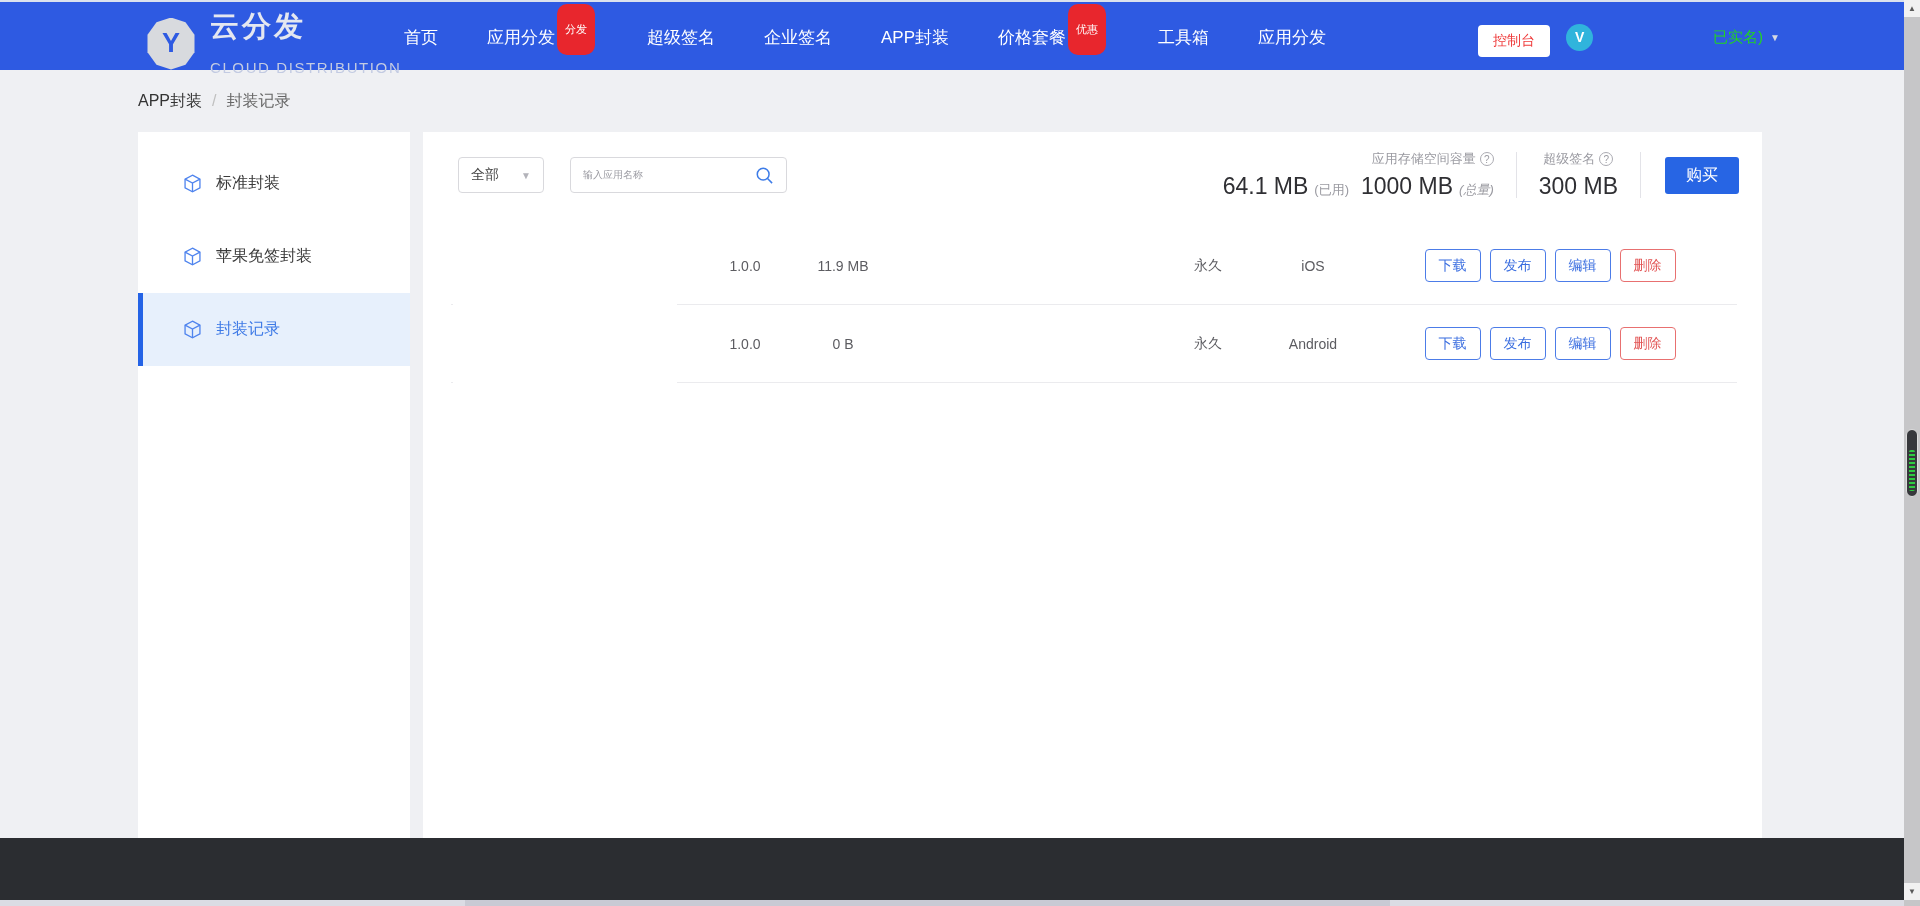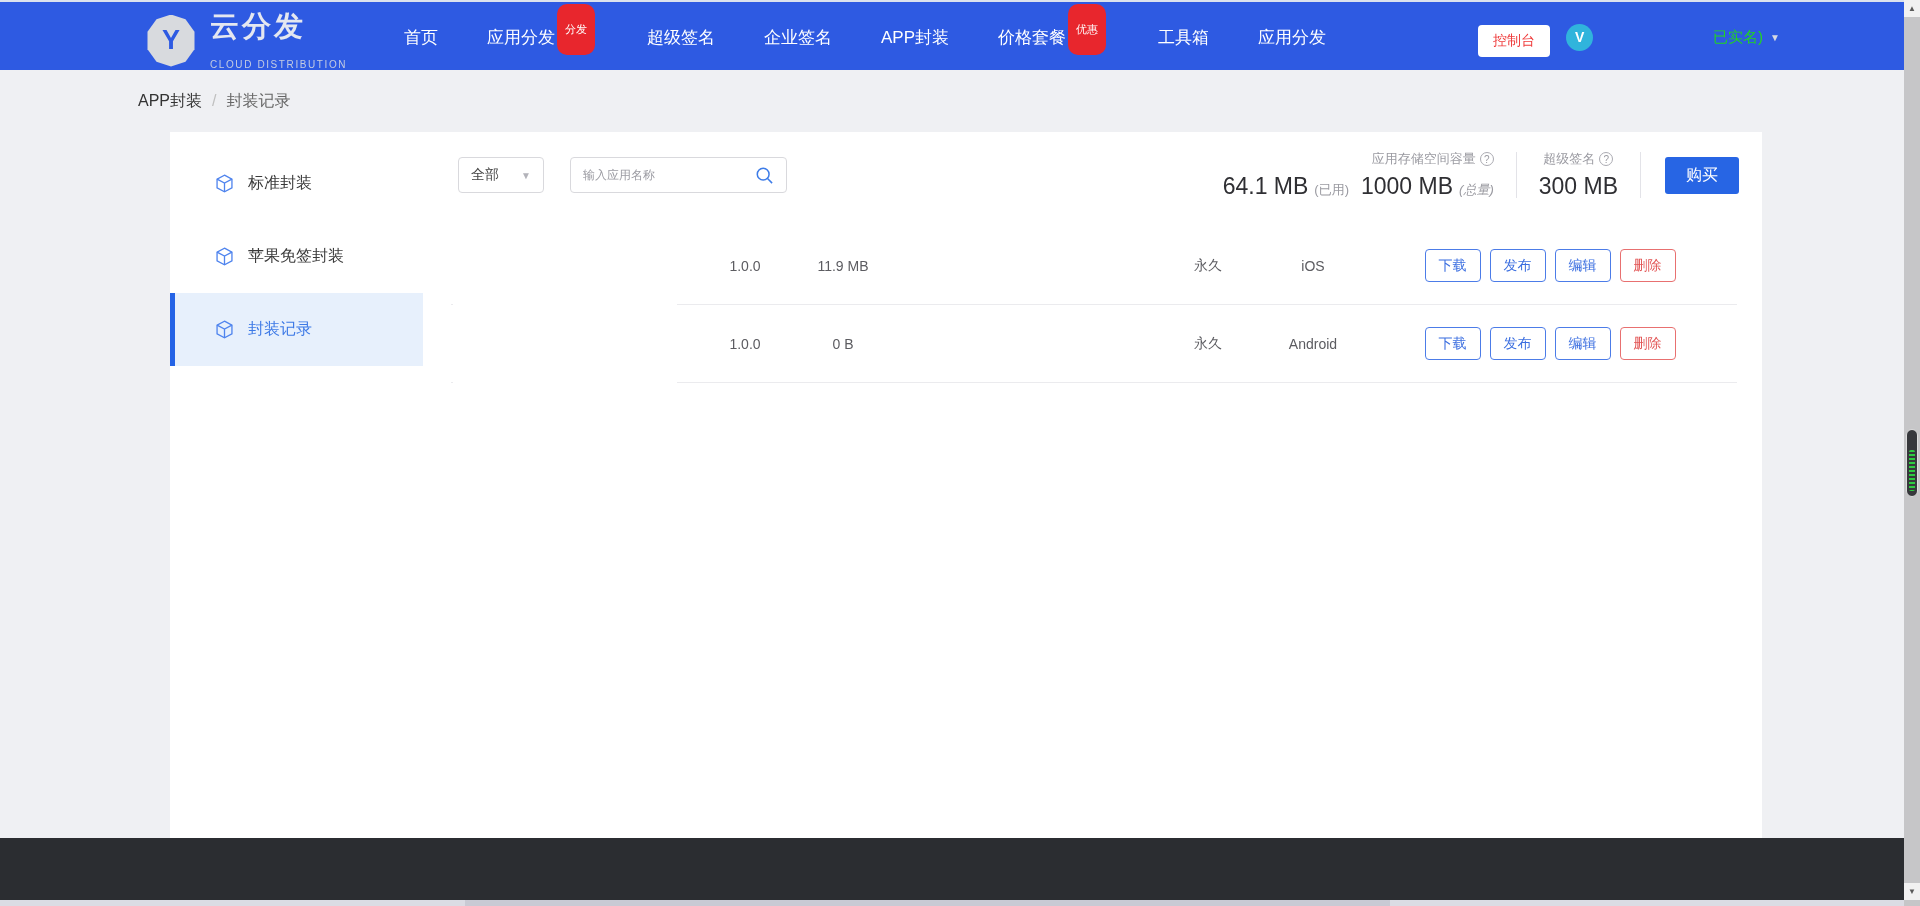--- a/index.html
+++ b/index.html
@@ -17,21 +17,21 @@
   }
   .logo { position:absolute; left:146px; top:9px; display:flex; align-items:center; }
   .logo-poly {
     width:50px; height:52px; background:#d8dade; color:#2e5ae2;
     clip-path:polygon(50% 0%,79% 9%,97% 33%,97% 67%,79% 91%,50% 100%,21% 91%,3% 67%,3% 33%,21% 9%);
     display:flex; align-items:center; justify-content:center;
     font-size:27px; font-weight:bold;
   }
   .logo-text { margin-left:14px; }
   .logo-title { font-size:29px; font-weight:bold; color:#e4e7f0; letter-spacing:3px; line-height:30px; }
-  .logo-sub { font-size:10px; color:#c3cbe2; letter-spacing:1.6px; margin-top:18px; }
+  .logo-sub { font-size:15px; color:#c3cbe2; letter-spacing:1.6px; margin-top:18px; }
 
   .nav-menu { position:absolute; left:404px; top:0; height:70px; display:flex; align-items:center; list-style:none; }
   .nav-item { position:relative; color:#ffffff; font-size:17px; margin-right:49px; cursor:pointer; white-space:nowrap; }
   .nav-item.has-badge { margin-right:92px; }
   .nav-badge {
     position:absolute; top:-22px; right:-40px;
     background:#e8262d; color:#fff; font-size:11px; line-height:11px;
     padding:20px 8px; border-radius:10px;
   }
   .nav-right { position:absolute; right:124px; top:0; height:70px; display:flex; align-items:center; }
@@ -47,21 +47,21 @@
   .account { margin-left:120px; color:#22d422; font-size:15px; }
   .account-caret { color:#d6d9e2; font-size:10px; margin-left:7px; }
 
   
   .breadcrumb { position:absolute; left:138px; top:70px; height:62px; display:flex; align-items:center; font-size:16px; }
   .crumb-a { color:#333; }
   .crumb-sep { color:#c0c0c0; margin:0 10px; }
   .crumb-b { color:#666; }
 
   
-  .sidebar { position:absolute; left:138px; top:132px; width:272px; height:706px; background:#fff; padding-top:15px;margin-left:32px; }
+  .sidebar { position:absolute; left:138px; top:132px; width:272px; height:706px; background:#fff; padding-top:15px; }
   .side-item {
     position:relative; height:73px; display:flex; align-items:center;
     padding-left:44px; font-size:16px; color:#3a3a3a; cursor:pointer;
   }
   .side-item .cube { width:21px; height:21px; margin-right:13px; flex:none; }
   .side-item .cube path, .side-item .cube polygon { stroke:#4f84ee; }
   .side-item.active { background:#e7f0fc; color:#3d79e6; }
   .side-item.active::before {
     content:""; position:absolute; left:0; top:0; bottom:0; width:5px; background:#2463e6;
   }
@@ -75,22 +75,22 @@
     display:flex; align-items:center; justify-content:space-between;
     padding:0 12px; font-size:14px; color:#444; cursor:pointer;
   }
   .filter-select .caret { color:#b3b3ba; font-size:10px; }
   .search-box {
     position:absolute; left:147px; top:25px; width:217px; height:36px;
     border:1px solid #d9d9dd; border-radius:4px; background:#fff;
     display:flex; align-items:center; padding:0 12px;
   }
   .search-box input {
-    border:none; outline:none; flex:1; font-size:12px; color:#4c1d95;
-    font-family:Liberation Serif, serif;
+    border:none; outline:none; flex:1; font-size:10px; color:#4c1d95;
+    font-family:Liberation Mono, monospace;
   }
   .search-box input::placeholder { color:#9b9ba2; }
   .search-icon { width:19px; height:19px; flex:none; cursor:pointer; }
 
   .storage { position:absolute; right:23px; top:18px; display:flex; align-items:center; }
   .stor-col { display:flex; flex-direction:column; }
   .stor-label { font-size:13px; color:#9a9aa1; display:flex; align-items:center; justify-content:flex-end;text-align:right; }
   .stor-col.centered .stor-label { justify-content:center; }
   .q-icon {
     width:14px; height:14px; border:1px solid #ababb2; border-radius:50%;

